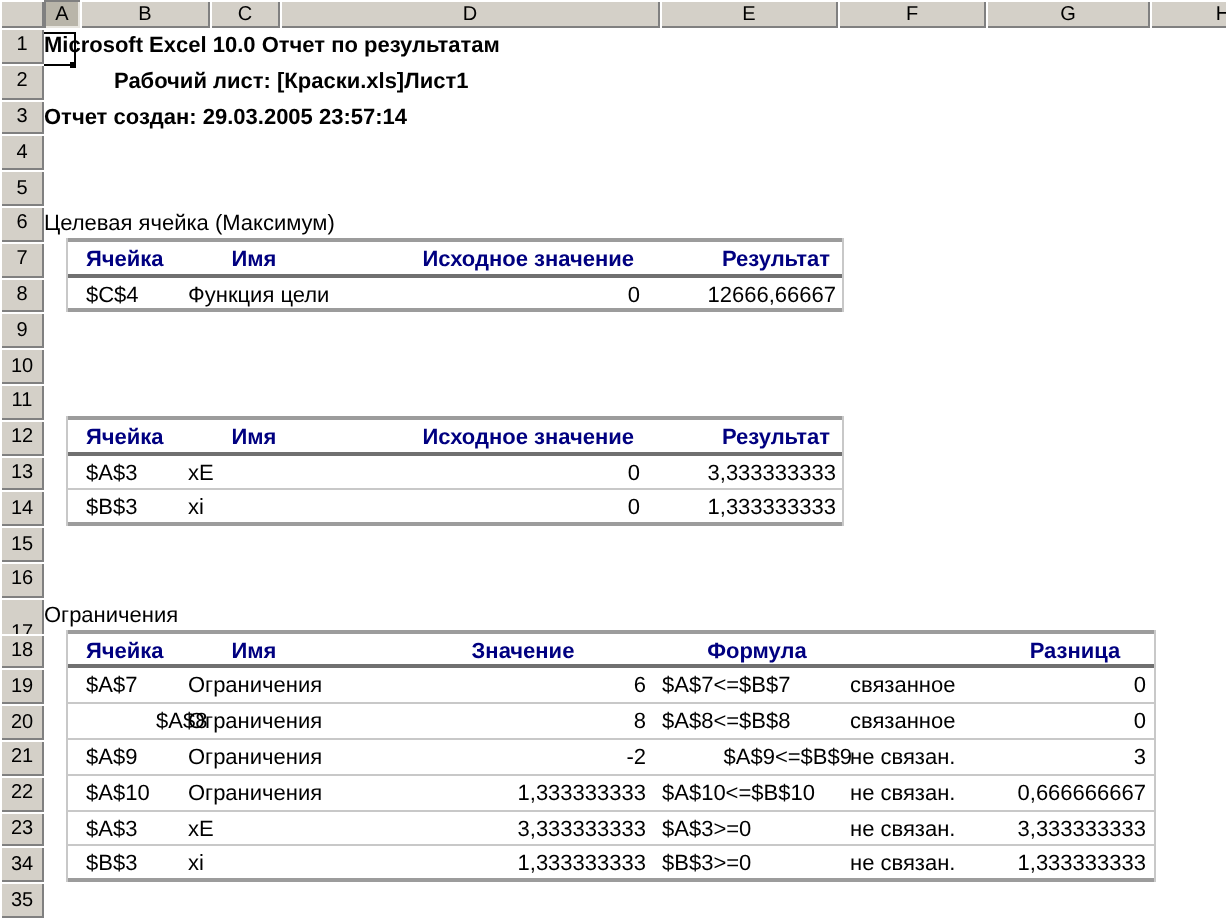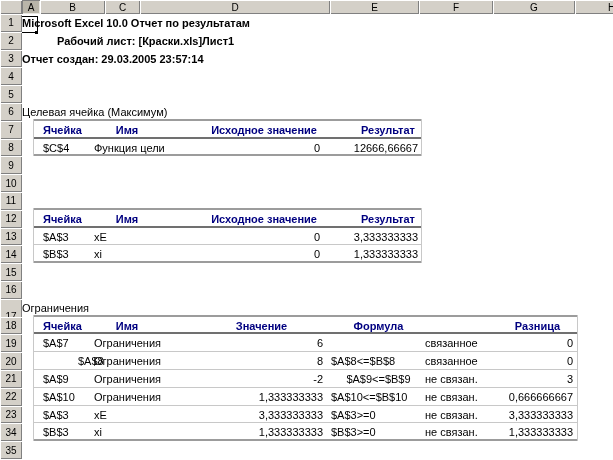--- a/index.html
+++ b/index.html
@@ -109,32 +109,33 @@
     <div class="vline" style="left: 33px; top: 314.6px; height: 126.6px; background: rgb(200, 200, 200);"></div>
     <div class="vline" style="left: 577px; top: 314.6px; height: 126.6px; background: rgb(200, 200, 200);"></div>
     <div class="cell navy" style="left: 43px; top: 316.6px; width: 60px; text-align: left;">Ячейка</div>
     <div class="cell navy" style="left: 94px; top: 316.6px; width: 66px; text-align: center;">Имя</div>
     <div class="cell navy" style="left: 200px; top: 316.6px; width: 123px; text-align: center;">Значение</div>
     <div class="cell navy" style="left: 331px; top: 316.6px; width: 95px; text-align: center;">Формула</div>
     <div class="cell navy" style="left: 500px; top: 316.6px; width: 75px; text-align: center;">Разница</div>
     <div class="cell" style="left: 43px; top: 334.4px; width: 50px; text-align: left;">$A$7</div>
     <div class="cell" style="left: 94px; top: 334.4px; width: 100px; text-align: left;">Ограничения</div>
     <div class="cell" style="left: 200px; top: 334.4px; width: 123px; text-align: right;">6</div>
+    <div class="cell" style="left: 331px; top: 334.4px; width: 95px; text-align: left;">$A$7&lt;=$B$7</div>
     <div class="cell" style="left: 425px; top: 334.4px; width: 80px; text-align: left;">связанное</div>
     <div class="cell" style="left: 470px; top: 334.4px; width: 103px; text-align: right;">0</div>
     <div class="cell" style="left: 43px; top: 352.2px; width: 50px; text-align: left; margin-left: 35px;">$A$8</div>
     <div class="cell" style="left: 94px; top: 352.2px; width: 100px; text-align: left;">Ограничения</div>
     <div class="cell" style="left: 200px; top: 352.2px; width: 123px; text-align: right;">8</div>
     <div class="cell" style="left: 331px; top: 352.2px; width: 95px; text-align: left;">$A$8&lt;=$B$8</div>
     <div class="cell" style="left: 425px; top: 352.2px; width: 80px; text-align: left;">связанное</div>
     <div class="cell" style="left: 470px; top: 352.2px; width: 103px; text-align: right;">0</div>
     <div class="cell" style="left: 43px; top: 370px; width: 50px; text-align: left;">$A$9</div>
     <div class="cell" style="left: 94px; top: 370px; width: 100px; text-align: left;">Ограничения</div>
     <div class="cell" style="left: 200px; top: 370px; width: 123px; text-align: right;">-2</div>
-    <div class="cell" style="left: 331px; top: 370px; width: 95px; text-align: center;">$A$9&lt;=$B$9</div>
+    <div class="cell" style="left: 331px; top: 370px; width: 95px; text-align: right;">$A$9&lt;=$B$9</div>
     <div class="cell" style="left: 425px; top: 370px; width: 80px; text-align: left;">не связан.</div>
     <div class="cell" style="left: 470px; top: 370px; width: 103px; text-align: right;">3</div>
     <div class="cell" style="left: 43px; top: 387.8px; width: 50px; text-align: left;">$A$10</div>
     <div class="cell" style="left: 94px; top: 387.8px; width: 100px; text-align: left;">Ограничения</div>
     <div class="cell" style="left: 200px; top: 387.8px; width: 123px; text-align: right;">1,333333333</div>
     <div class="cell" style="left: 331px; top: 387.8px; width: 95px; text-align: left;">$A$10&lt;=$B$10</div>
     <div class="cell" style="left: 425px; top: 387.8px; width: 80px; text-align: left;">не связан.</div>
     <div class="cell" style="left: 470px; top: 387.8px; width: 103px; text-align: right;">0,666666667</div>
     <div class="cell" style="left: 43px; top: 405.6px; width: 50px; text-align: left;">$A$3</div>
     <div class="cell" style="left: 94px; top: 405.6px; width: 100px; text-align: left;">xE</div>

